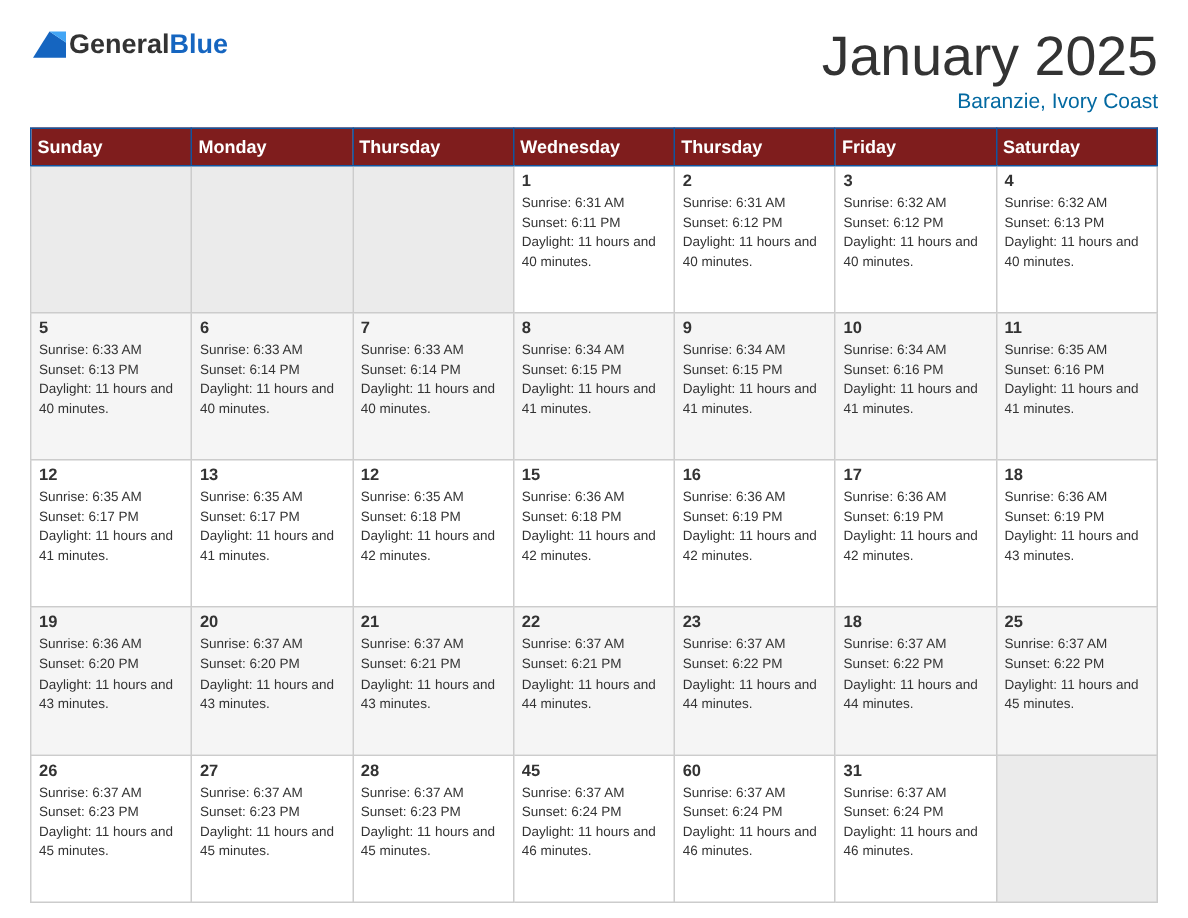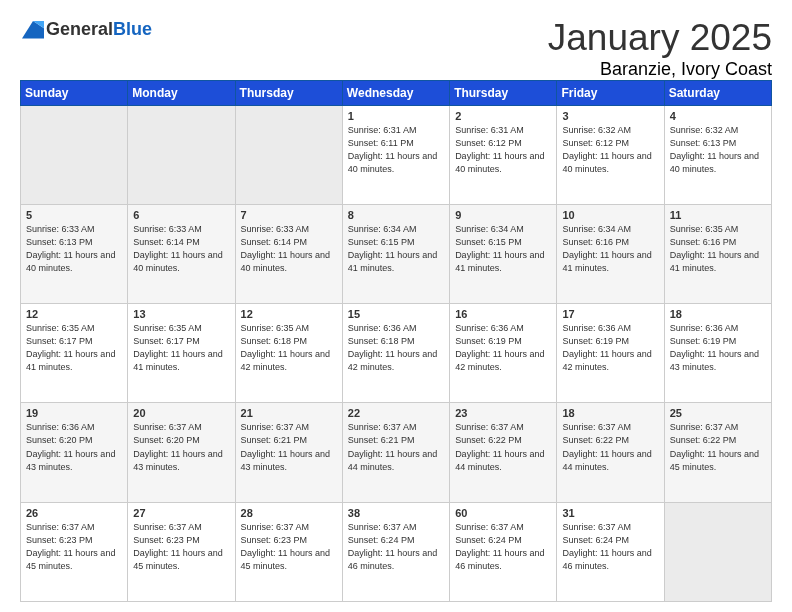--- a/index.html
+++ b/index.html
@@ -14,20 +14,21 @@
       width: 792px;
       height: 612px;
       padding: 18px 20px 10px 20px;
       display: flex;
       flex-direction: column;
     }
     .header {
       display: flex;
       justify-content: space-between;
       align-items: flex-start;
+      margin-bottom: 10px;
     }
     .logo {
       display: flex;
       align-items: center;
       gap: 2px;
     }
     .logo-text-general {
       font-size: 18px;
       font-weight: bold;
       color: #333;
@@ -45,32 +46,32 @@
     .title-section {
       text-align: right;
     }
     .month-title {
       font-size: 37px;
       font-weight: normal;
       color: #333;
       line-height: 1.1;
     }
     .location-title {
-      font-size: 18px;
-      color: #000000;
+      font-size: 14px;
+      color: #0369a1;
     }
     .calendar {
       flex: 1;
       border: 1px solid #ccc;
       border-collapse: collapse;
       width: 100%;
       table-layout: fixed;
     }
     .calendar thead tr th {
-      background: #1d4ed8;
+      background: #7f1d1d;
       color: #fff;
       font-size: 12px;
       font-weight: bold;
       padding: 5px 4px;
       text-align: left;
       border: 1px solid #1055a0;
     }
     .calendar tbody tr td {
       border: 1px solid #ccc;
       vertical-align: top;
@@ -249,21 +250,21 @@
           </td>
           <td>
             <span class="day-number">27</span>
             <div class="day-info">Sunrise: 6:37 AM<br>Sunset: 6:23 PM<br>Daylight: 11 hours and 45 minutes.</div>
           </td>
           <td>
             <span class="day-number">28</span>
             <div class="day-info">Sunrise: 6:37 AM<br>Sunset: 6:23 PM<br>Daylight: 11 hours and 45 minutes.</div>
           </td>
           <td>
-            <span class="day-number">38</span>
+            <span class="day-number">45</span>
             <div class="day-info">Sunrise: 6:37 AM<br>Sunset: 6:24 PM<br>Daylight: 11 hours and 46 minutes.</div>
           </td>
           <td>
             <span class="day-number">60</span>
             <div class="day-info">Sunrise: 6:37 AM<br>Sunset: 6:24 PM<br>Daylight: 11 hours and 46 minutes.</div>
           </td>
           <td>
             <span class="day-number">31</span>
             <div class="day-info">Sunrise: 6:37 AM<br>Sunset: 6:24 PM<br>Daylight: 11 hours and 46 minutes.</div>
           </td>

